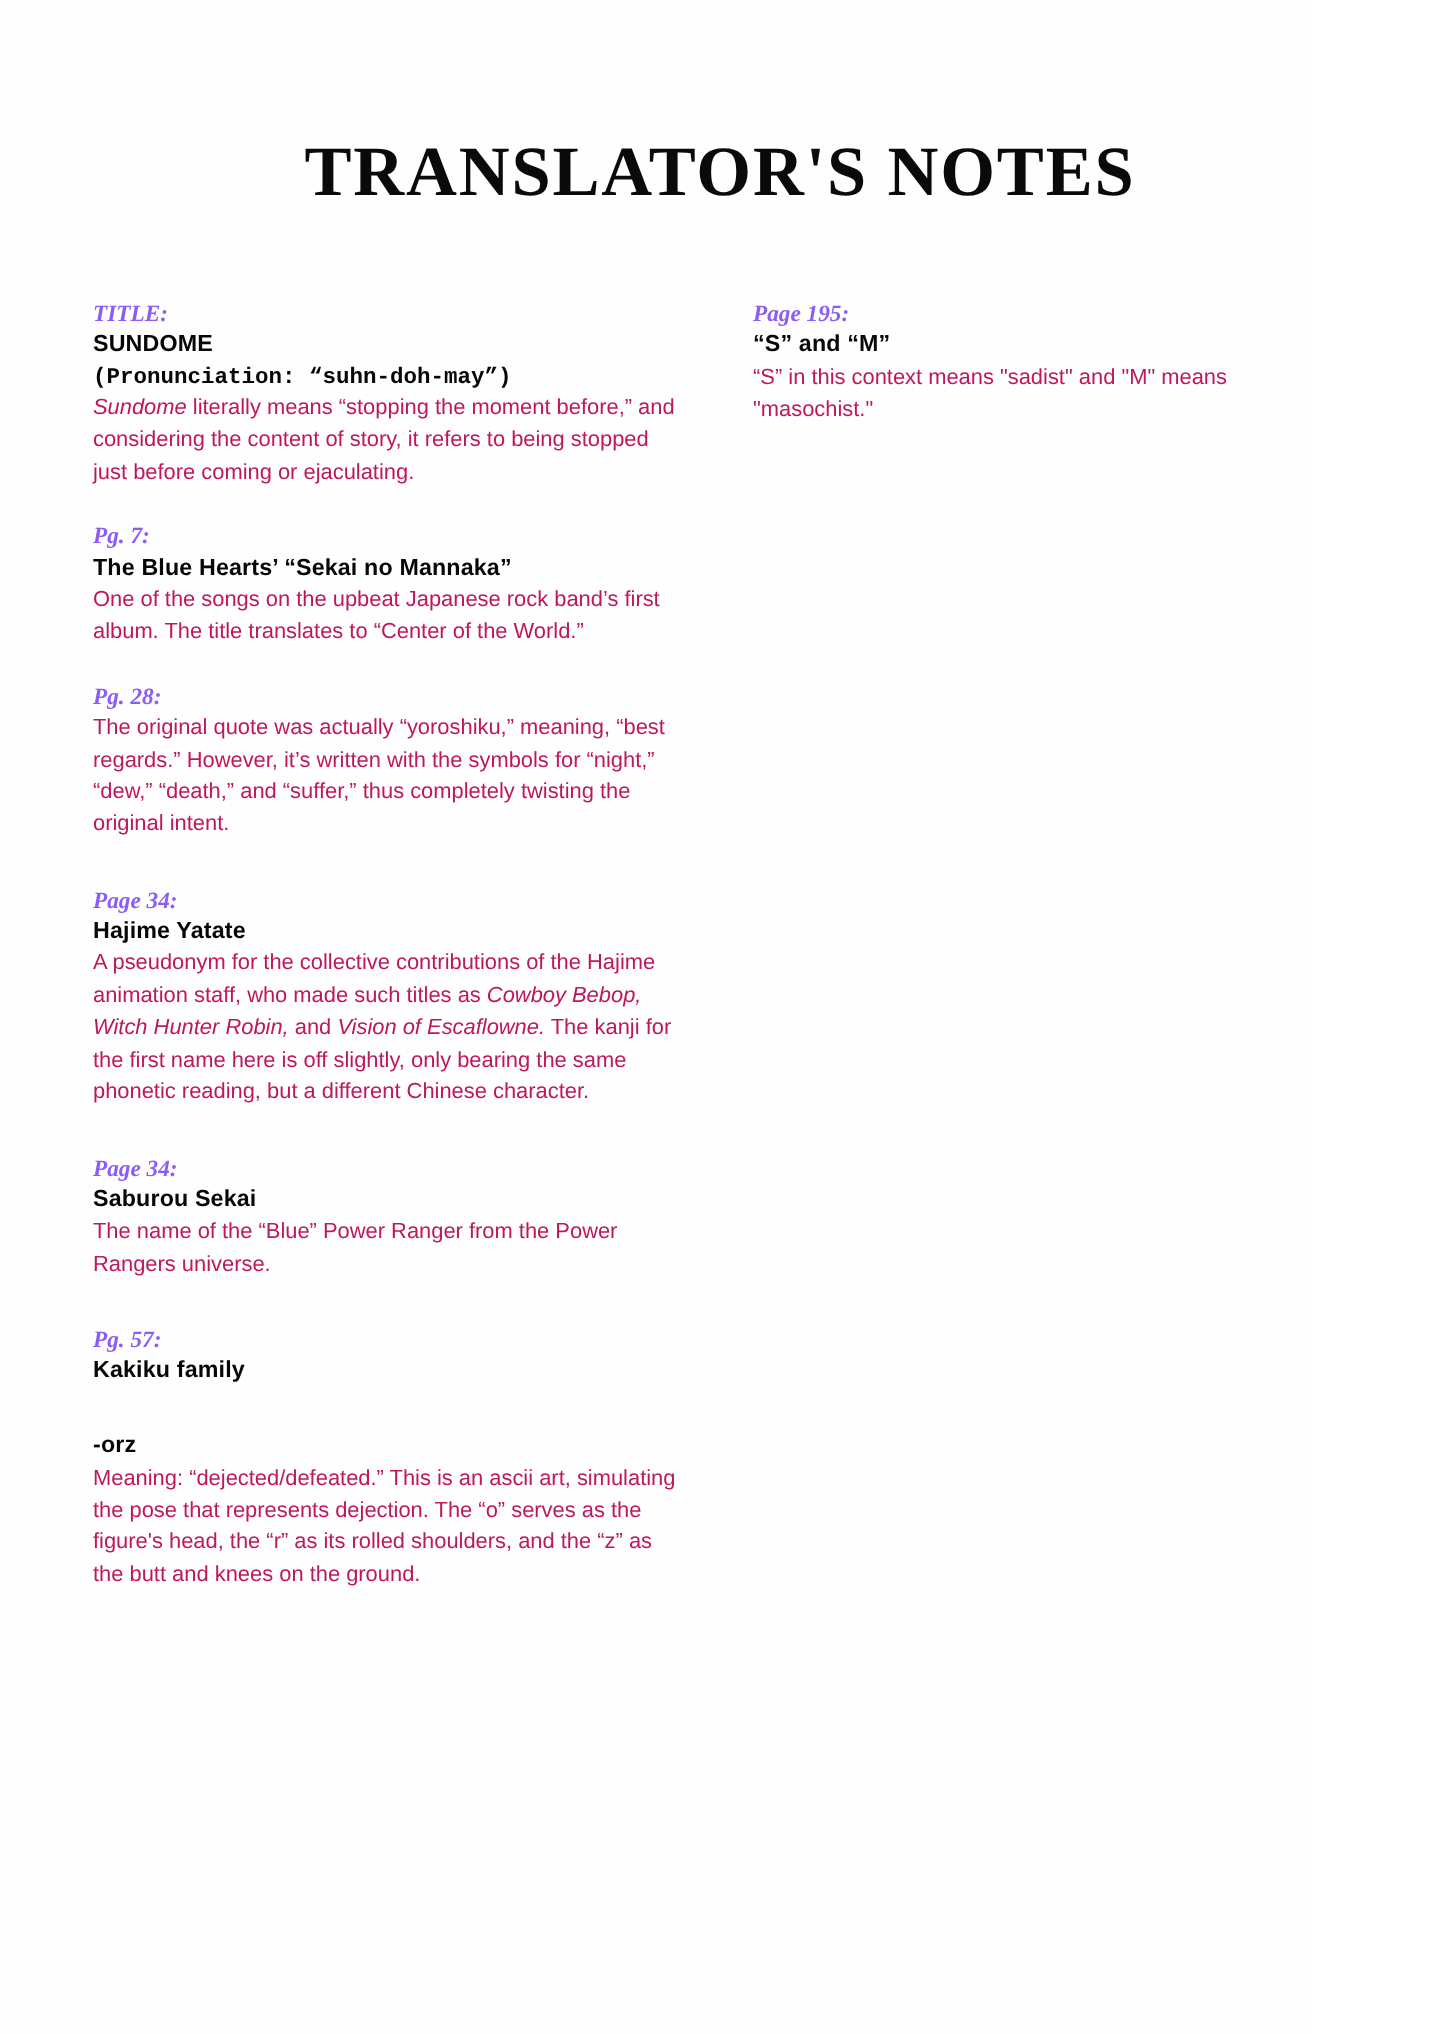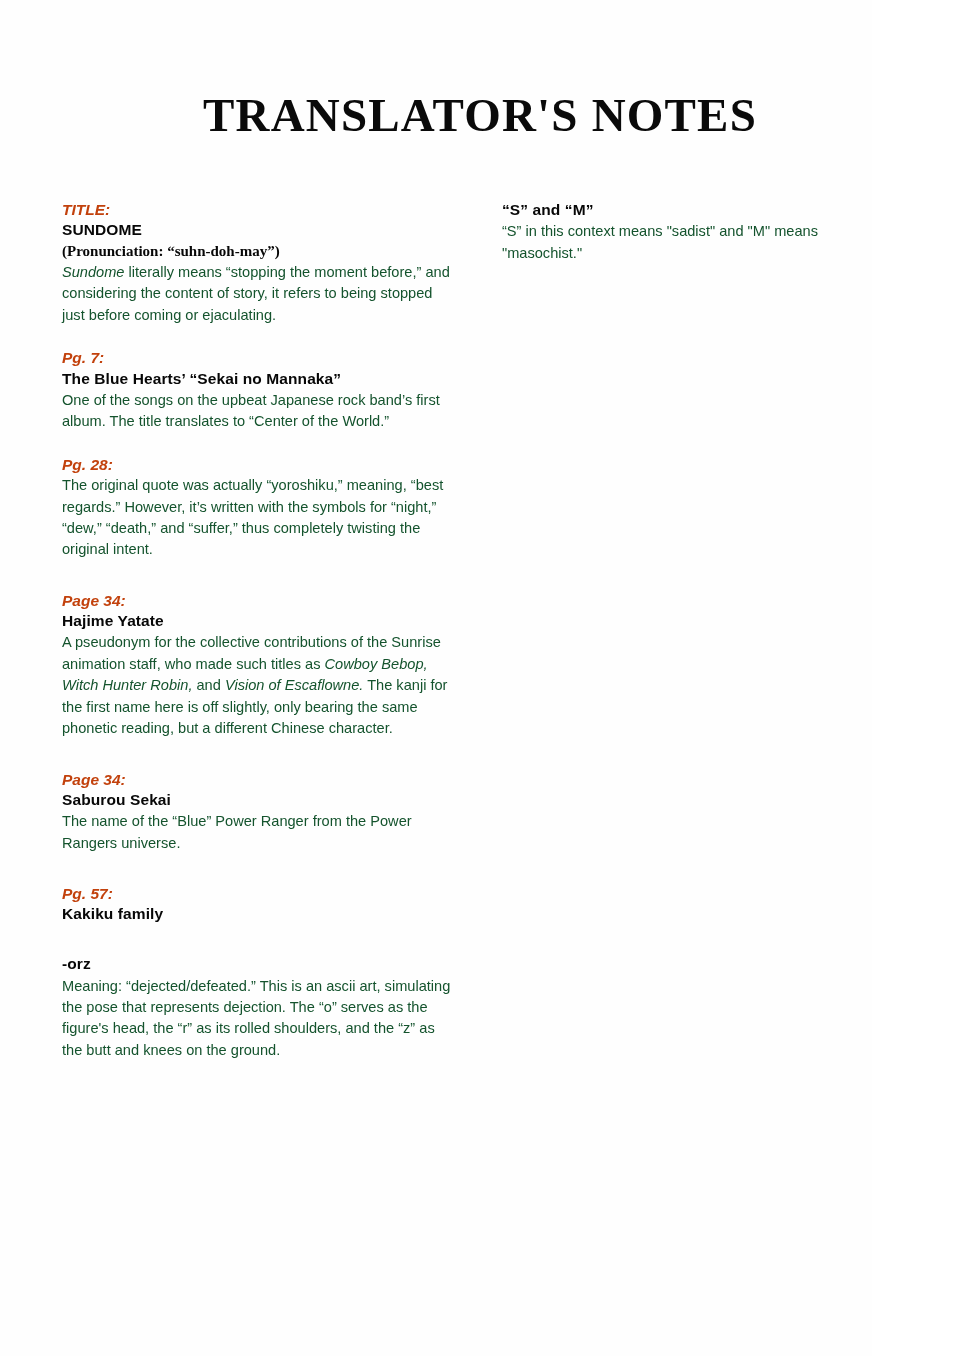--- a/index.html
+++ b/index.html
@@ -45,50 +45,50 @@
   }
   .col {
     width: 396px;
   }
   .note {
     margin-bottom: 22px;
   }
   .note:last-child { margin-bottom: 0; }
 
   .note-ref {
-    font-family: Liberation Sans, sans-serif;
+    font-family: Liberation Serif, serif;
     font-style: italic;
     font-weight: 700;
     font-size: 15.5px;
     line-height: 1.25;
-    color: #c2410c;
+    color: #8b5cf6;
     margin-bottom: 1px;
   }
   .note-head {
     font-family: "Liberation Sans", sans-serif;
     font-weight: 700;
     font-size: 15.5px;
     line-height: 1.3;
     color: #070707;
     letter-spacing: 0.1px;
     margin-bottom: 1px;
   }
   .note-sub {
-    font-family: Liberation Serif, serif;
+    font-family: Liberation Mono, monospace;
     font-weight: 700;
     font-size: 15px;
     line-height: 1.3;
     color: #070707;
     margin-bottom: 1px;
   }
   .note-body {
     font-family: "Liberation Sans", sans-serif;
     font-size: 14.6px;
     line-height: 1.47;
-    color: #14532d;
+    color: #be185d;
   }
   .note-body i {
     font-style: italic;
   }
   .gap-lg { margin-bottom: 30px; }
 </style>
 </head>
 <body>
 
 <div class="page">
@@ -113,21 +113,21 @@
       </div>
 
       <div class="note gap-lg">
         <div class="note-ref">Pg. 28:</div>
         <div class="note-body">The original quote was actually “yoroshiku,” meaning, “best regards.” However, it’s written with the symbols for “night,” “dew,” “death,” and “suffer,” thus completely twisting the original intent.</div>
       </div>
 
       <div class="note gap-lg">
         <div class="note-ref">Page 34:</div>
         <div class="note-head">Hajime Yatate</div>
-        <div class="note-body"><span>A pseudonym for the collective contributions of the Sunrise animation staff, who made such titles as </span><i>Cowboy Bebop, Witch Hunter Robin,</i><span> and </span><i>Vision of Escaflowne.</i><span> The kanji for the first name here is off slightly, only bearing the same phonetic reading, but a different Chinese character.</span></div>
+        <div class="note-body"><span>A pseudonym for the collective contributions of the Hajime animation staff, who made such titles as </span><i>Cowboy Bebop, Witch Hunter Robin,</i><span> and </span><i>Vision of Escaflowne.</i><span> The kanji for the first name here is off slightly, only bearing the same phonetic reading, but a different Chinese character.</span></div>
       </div>
 
       <div class="note gap-lg">
         <div class="note-ref">Page 34:</div>
         <div class="note-head">Saburou Sekai</div>
         <div class="note-body">The name of the “Blue” Power Ranger from the Power Rangers universe.</div>
       </div>
 
       <div class="note gap-lg">
         <div class="note-ref">Pg. 57:</div>
@@ -137,20 +137,21 @@
       <div class="note">
         <div class="note-head">-orz</div>
         <div class="note-body">Meaning: “dejected/defeated.” This is an ascii art, simulating the pose that represents dejection. The “o” serves as the figure's head, the “r” as its rolled shoulders, and the “z” as the butt and knees on the ground.</div>
       </div>
 
     </div>
 
     <div class="col">
 
       <div class="note">
+        <div class="note-ref">Page 195:</div>
         <div class="note-head">“S” and “M”</div>
         <div class="note-body">“S” in this context means "sadist" and "M" means "masochist."</div>
       </div>
 
     </div>
 
   </div>
 </div>
 
 </body></html>

